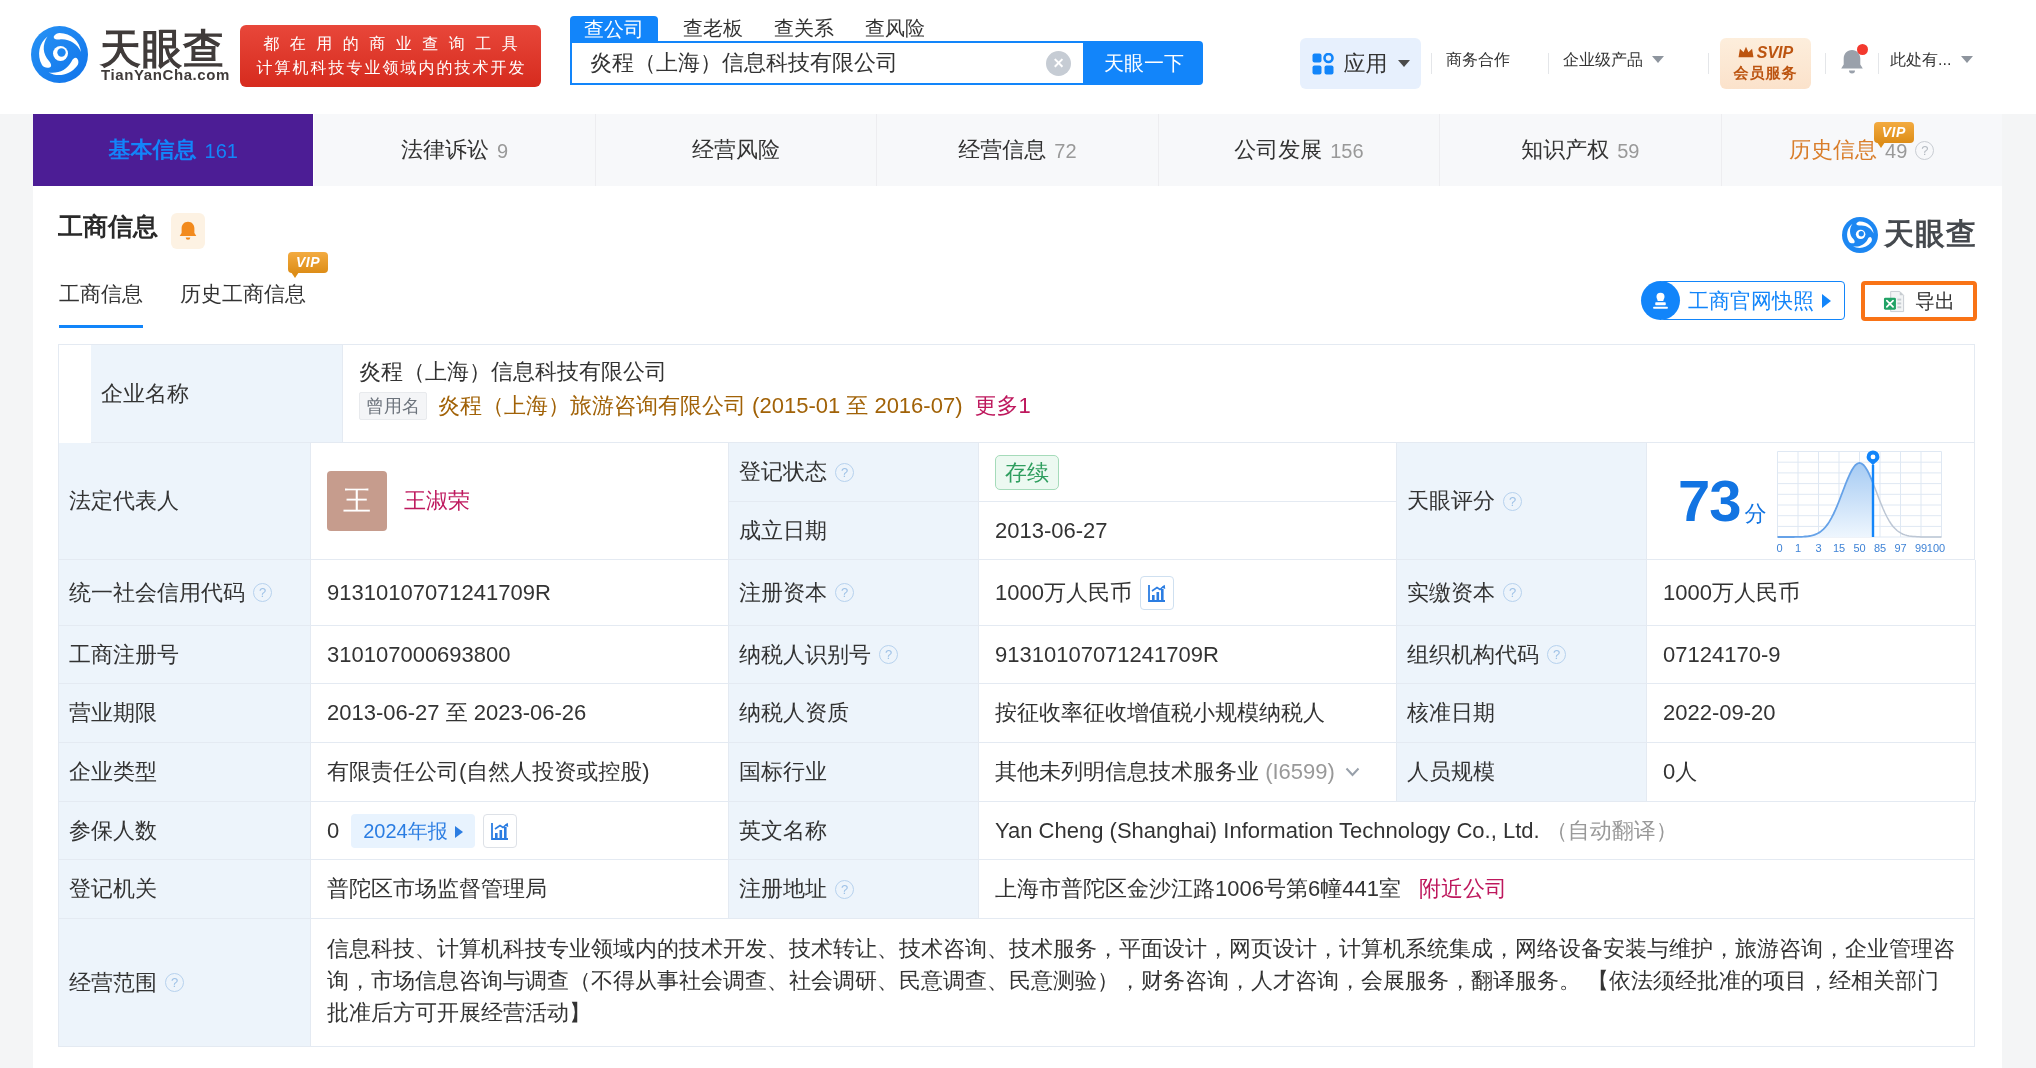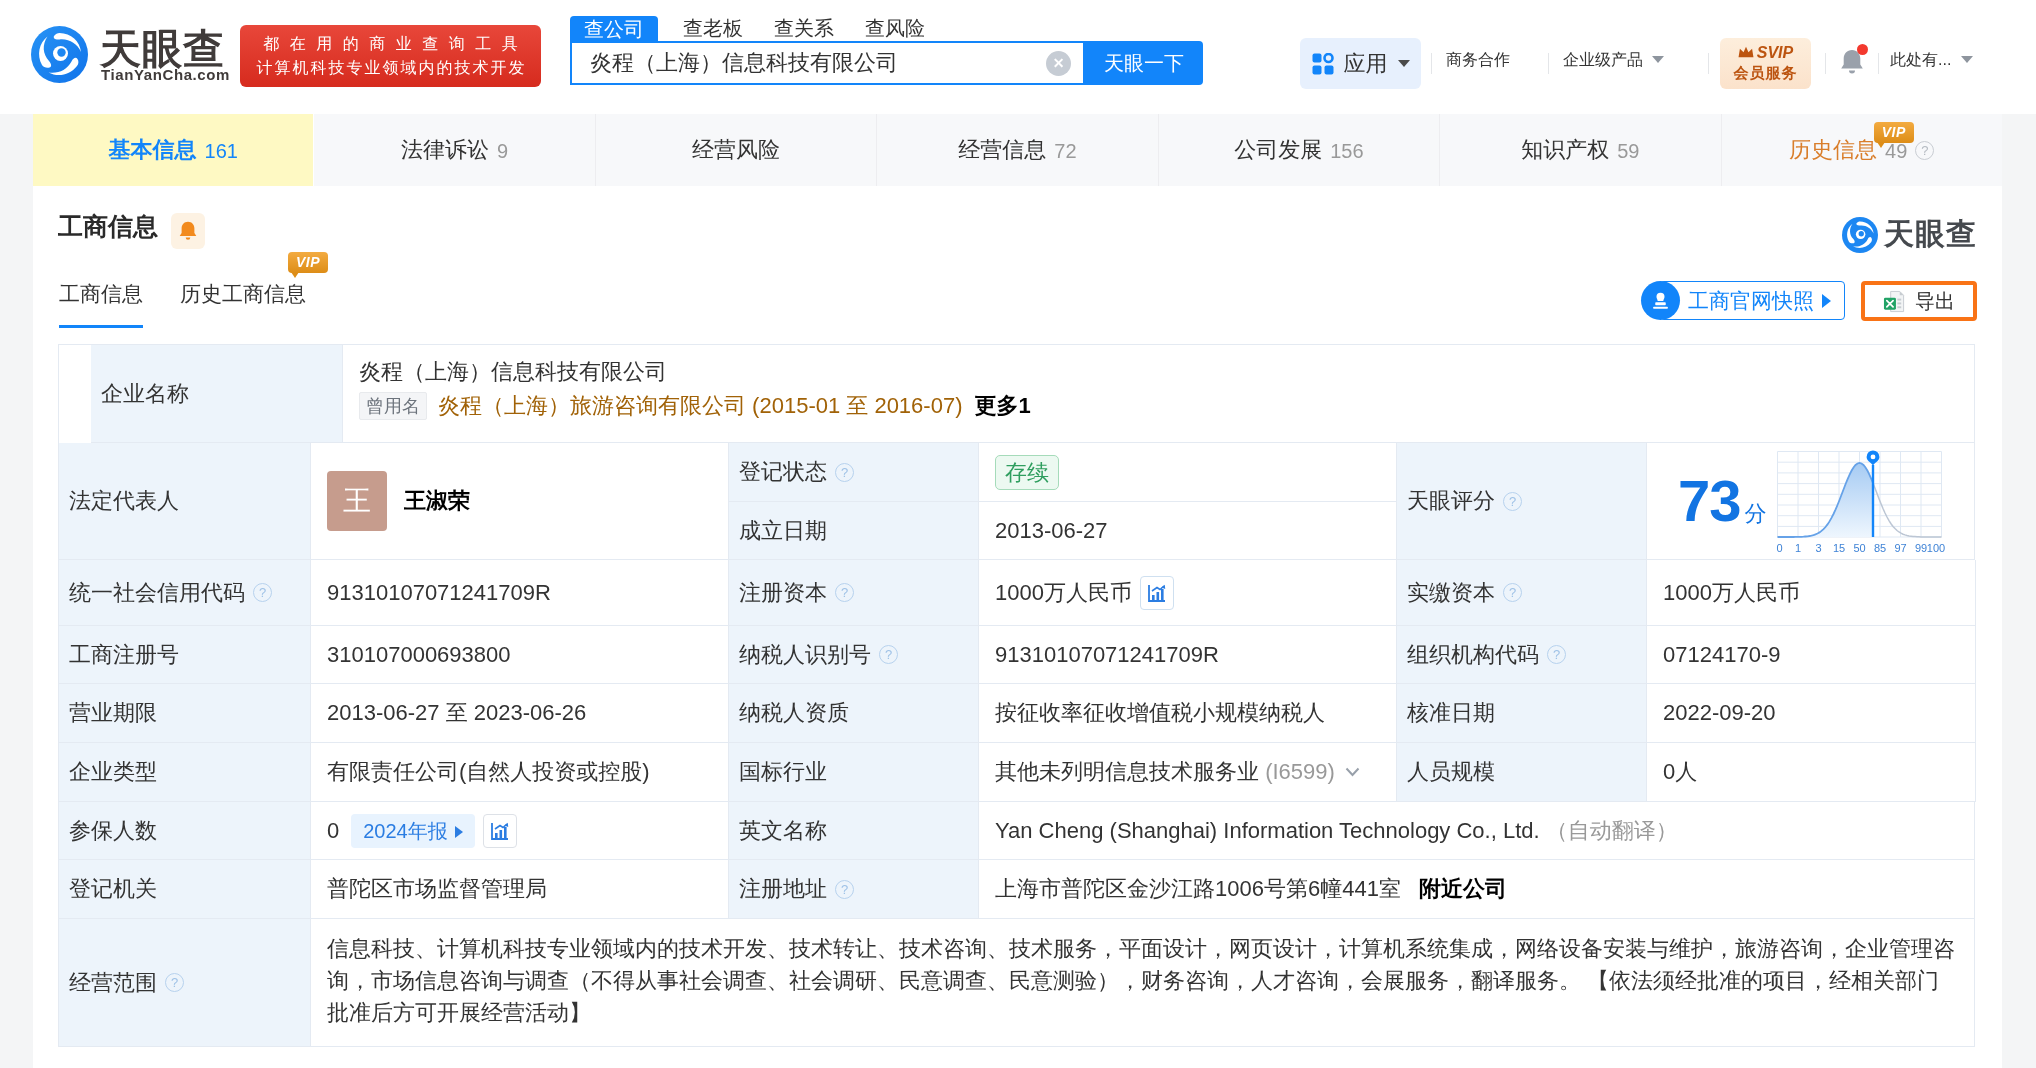--- a/index.html
+++ b/index.html
@@ -43,21 +43,21 @@
   .svip .l2 { font-size:15px; color:#bc5410; line-height:20px; letter-spacing:1px; font-weight:bold; }
   .bell-wrap { position:absolute; left:1839px; top:48px; width:26px; height:30px; cursor:pointer; }
   .bell-dot { position:absolute; right:-3px; top:-4px; width:11px; height:11px; border-radius:50%; background:#f3392e; }
 
   
   .tabbar { position:absolute; left:33px; top:114px; width:1969px; height:72px; background:#f7f8fa; display:flex; }
   .ptab { flex:1; display:flex; align-items:center; justify-content:center; border-right:1px solid #ededf0; cursor:pointer; position:relative; }
   .ptab:last-child { border-right:none; }
   .ptab .lbl { font-size:22px; color:#333; }
   .ptab .cnt { font-size:20px; color:#999; margin-left:8px; margin-top:3px; }
-  .ptab.active { background:#fef9c3; border-right-color:#fff; }
+  .ptab.active { background:#4c1d95; border-right-color:#fff; }
   .ptab.active .lbl { color:#1285fa; font-weight:bold; }
   .ptab.active .cnt { color:#1285fa; }
   .ptab.vip .lbl { color:#d97e2b; }
   .help { display:inline-block; flex:none; width:19px; height:19px; border:1px solid #b7d2ee; border-radius:50%; color:#9fc2e7; font-size:13px; line-height:17px; text-align:center; margin-left:8px; font-weight:normal; }
   .help.gray { border-color:#c9cdd3; color:#b4bac1; }
   .vip-badge { position:absolute; background:linear-gradient(180deg,#f3ab41,#dd8d17); color:#fff; font-size:14px; font-weight:bold; font-style:italic; border-radius:4px; padding:2px 8px 3px; line-height:16px; letter-spacing:0.5px; }
   .vip-badge::after { content:""; position:absolute; left:3px; bottom:-5px; border-left:4px solid transparent; border-right:4px solid transparent; border-top:6px solid #dd8d17; }
   .ptab .vip-badge { left:calc(50% + 12px); top:8px; }
 
   
@@ -79,21 +79,21 @@
 
   
   .tbl { position:absolute; left:25px; top:158px; width:1917px; border-top:1px solid #e4eaf2; border-left:1px solid #e4eaf2; font-size:22px; }
   .tr { display:flex; }
   .td, .th { border-right:1px solid #e4eaf2; border-bottom:1px solid #e4eaf2; display:flex; align-items:center; color:#333; }
   .th { background:#edf4fb; padding:0 8px 0 10px; }
   .td { padding-left:16px; background:#fff; }
   .w-l1 { width:252px; flex:none; } .w-v1 { width:418px; flex:none; }
   .w-l2 { width:250px; flex:none; } .w-v2 { width:418px; flex:none; }
   .w-l3 { width:250px; flex:none; } .w-v3 { width:329px; flex:none; }
-  .link { color:#000000; cursor:pointer;font-weight:bold; }
+  .link { color:#be185d; cursor:pointer; }
   .gray { color:#999; }
   .r1 { height:98px;padding-left:32px; } .r2 { height:117px; } .r3 { height:66px; } .r4 { height:58px; }
   .r5 { height:59px; } .r6 { height:59px; } .r7 { height:58px; } .r8 { height:59px; } .r9 { height:128px; }
 
   .name-cell { flex-direction:column; align-items:flex-start; justify-content:flex-start; width:1665px; padding-top:11px; }
   .name-line { font-size:22px; color:#333; line-height:31px; }
   .former-line { display:flex; align-items:center; margin-top:5px; height:28px; }
   .former-tag { background:#f4f5f7; border:1px solid #e8eaed; color:#6c737c; font-size:18px; line-height:26px; padding:0 6px; border-radius:2px; margin-right:11px; }
   .former-name { font-size:22px; color:#a16207; margin-right:12px;text-align:center; }
 

